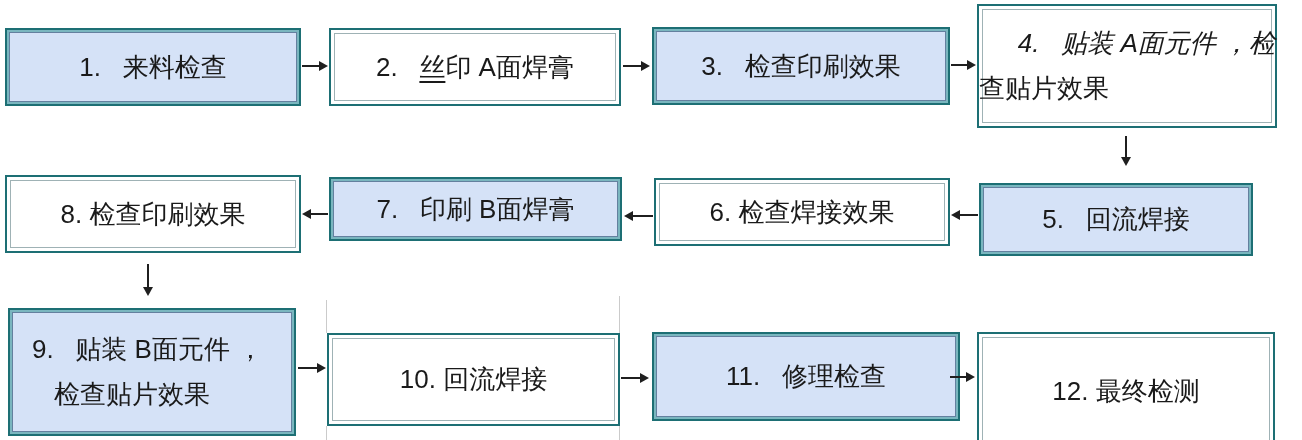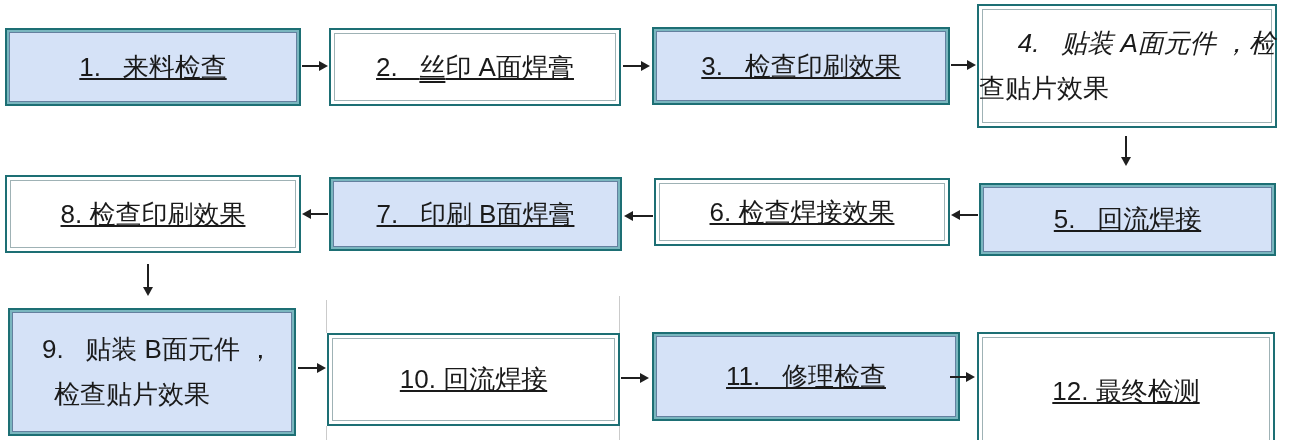--- a/index.html
+++ b/index.html
@@ -17,27 +17,27 @@
   .node.blue {
     background:var(--box-fill-blue,#d5e2f7);
     box-shadow: inset 0 0 0 2px var(--border-inner-teal,#7ab6bf),
                 inset 0 0 0 3px var(--border-inner-navy,#64809f);
   }
   .node.white {
     background:var(--box-fill-white,#ffffff);
     box-shadow: inset 0 0 0 3px #ffffff,
                 inset 0 0 0 4px var(--border-inner-gray,#9fb2b5);
   }
-  .label { white-space:pre;text-decoration:underline; }
+  .label { white-space:pre; }
   .underline { text-decoration:underline; text-underline-offset:5px; }
   .lines { width:100%; line-height:45px; }
   .lines div { white-space:pre; }
   .n4 .l1 { padding-left:16px; text-align:right;font-style:italic; }
   .n4 .l2 { }
-  .n9 .l1 { padding-left:32px; text-align:left; }
+  .n9 .l1 { padding-left:22px; text-align:left; }
   .n9 .l2 { padding-left:44px; text-align:left; }
 
   .arrow { position:absolute; }
   .arrow.right, .arrow.left { height:12px; }
   .arrow .shaft { position:absolute; background:var(--arrow,#1f1f1f); }
   .arrow.right .shaft { left:0; right:8px; top:5px; height:2px; }
   .arrow.right::after {
     content:""; position:absolute; right:0; top:1px; width:0; height:0;
     border-left:9px solid var(--arrow,#1f1f1f);
     border-top:5px solid transparent; border-bottom:5px solid transparent;
@@ -90,37 +90,37 @@
     <div class="lines">
       <div class="l1">4.   贴装 A面元件 ，检</div>
       <div class="l2">查贴片效果</div>
     </div>
   </div>
 
   <div class="arrow down" style="left:1120px;top:136px;height:30px">
       <span class="shaft"></span>
     </div>
 
-  <div class="node blue" style="left:979px;top:183px;width:297px;height:73px">
+  <div class="node blue" style="left:979px;top:183px;width:274px;height:73px">
     <span class="label">5.   回流焊接</span>
   </div>
 
   <div class="arrow left" style="left:951px;top:209px;width:27px">
       <span class="shaft"></span>
     </div>
 
   <div class="node white" style="left:654px;top:178px;width:296px;height:68px">
     <span class="label">6. 检查焊接效果</span>
   </div>
 
   <div class="arrow left" style="left:624px;top:210px;width:29px">
       <span class="shaft"></span>
     </div>
 
-  <div class="node blue" style="left:329px;top:177px;width:293px;height:74px">
+  <div class="node blue" style="left:329px;top:177px;width:293px;height:64px">
     <span class="label">7.   印刷 B面焊膏</span>
   </div>
 
   <div class="arrow left" style="left:302px;top:208px;width:26px">
       <span class="shaft"></span>
     </div>
 
   <div class="node white" style="left:5px;top:175px;width:296px;height:78px">
     <span class="label">8. 检查印刷效果</span>
   </div>

